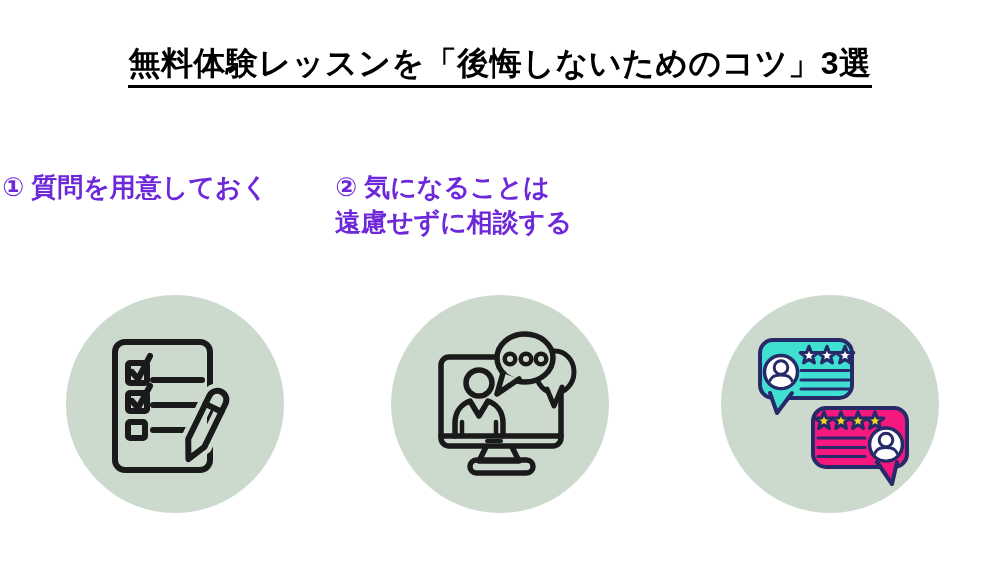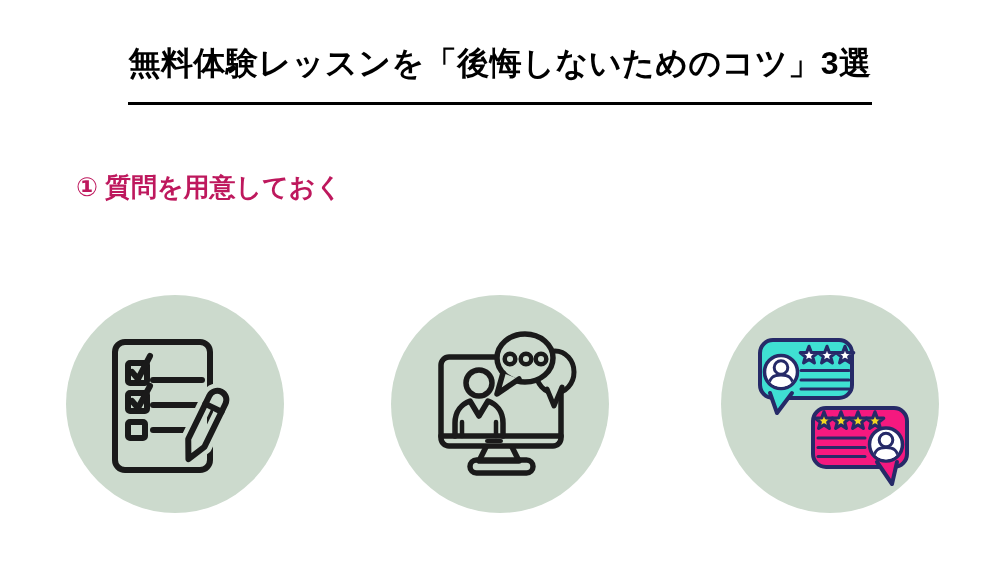--- a/index.html
+++ b/index.html
@@ -8,25 +8,25 @@
   }
   *{margin:0;padding:0;box-sizing:border-box;}
   html,body{background:#fff;}
   .page{
     position:relative;width:1000px;height:562px;background:var(--page-bg);
     overflow:hidden;font-family:"Liberation Sans","DejaVu Sans",sans-serif;color:#000;
   }
   .title-wrap{position:absolute;top:44px;left:0;width:1000px;text-align:center;}
   .title-text{
     display:inline-block;font-size:32px;font-weight:800;letter-spacing:.5px;
-    color:var(--title-color);border-bottom:3px solid #000;padding-bottom:20px;line-height:1.2;
+    color:var(--title-color);border-bottom:3px solid #000;padding-bottom:3px;line-height:1.2;
   }
   .heading{
-    position:absolute;top:170px;width:340px;text-align:right;
-    font-size:26px;font-weight:800;line-height:35px;color:#be185d;
+    position:absolute;top:170px;width:340px;text-align:left;
+    font-size:26px;font-weight:800;line-height:35px;color:#6d28d9;
   }
   .heading-col-1{left:2px;}
   .heading-col-2{left:335px;}
   .heading-col-3{left:658px;}
   .heading span{display:block;}
   .circle{
     position:absolute;top:295px;width:218px;height:218px;border-radius:50%;
     background:var(--circle-bg);
   }
   .circle-1{left:66px;}
@@ -49,20 +49,24 @@
 
 <div class="page">
 
   <div class="title-wrap">
     <span class="title-text">無料体験レッスンを「後悔しないためのコツ」3選</span>
   </div>
 
   <div class="heading heading-col-1">
     <span>① 質問を用意しておく</span>
     <span></span>
+  </div>
+  <div class="heading heading-col-2">
+    <span>② 気になることは</span>
+    <span>遠慮せずに相談する</span>
   </div>
 
   <div class="circle circle-1">
     <svg viewBox="0 0 218 218" aria-hidden="true">
       <g class="ink-stroke" stroke-width="6">
         <rect x="49" y="47" width="95" height="128" rx="10"></rect>
         <rect x="62" y="68" width="19" height="20" rx="2"></rect>
         <rect x="62" y="98" width="19" height="18" rx="2"></rect>
         <rect x="62" y="127" width="17" height="16" rx="2"></rect>
         <path d="M66,77 L72,84 L84,61"></path>

